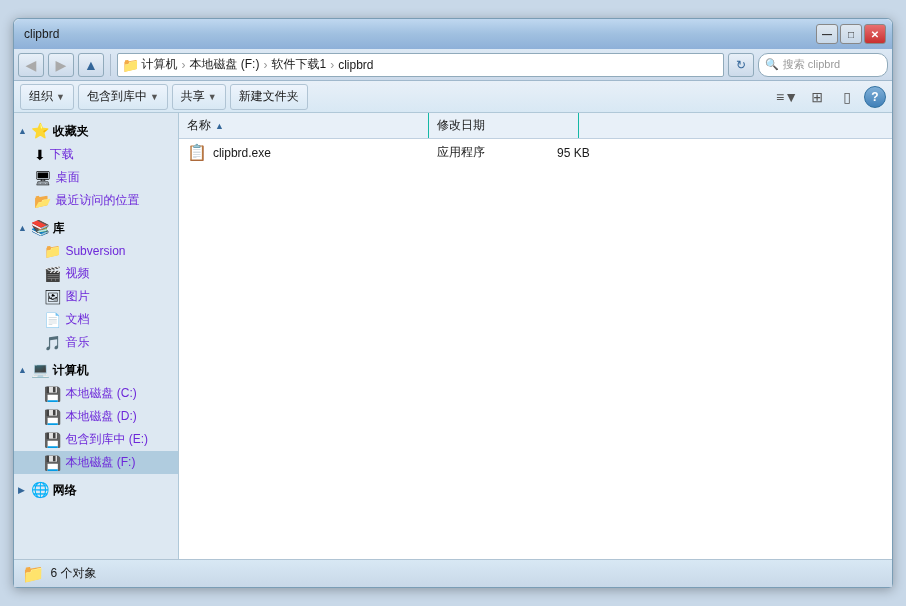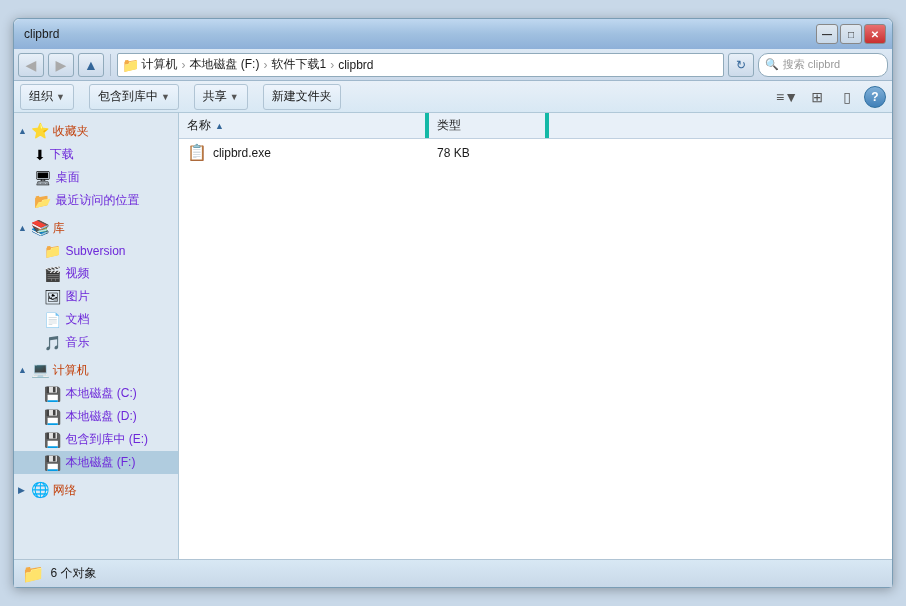--- a/index.html
+++ b/index.html
@@ -128,21 +128,21 @@
     }
 
     
     .toolbar {
       height: 32px;
       background: linear-gradient(to bottom, #e8f0f8, #d8e8f4);
       border-bottom: 1px solid #b0c8d8;
       display: flex;
       align-items: center;
       padding: 0 6px;
-      gap: 15px;
+      gap: 4px;
     }
     .tool-btn {
       height: 26px;
       padding: 0 8px;
       background: linear-gradient(to bottom, #eef4fc, #d8e8f4);
       border: 1px solid #b0c4d4;
       border-radius: 3px;
       display: flex;
       align-items: center;
       gap: 3px;
@@ -217,22 +217,22 @@
       gap: 3px;
     }
     .expand-arrow {
       font-size: 9px;
       color: #336699;
       width: 10px;
     }
     .section-icon { font-size: 15px; }
     .section-label {
       font-size: 12px;
-      font-weight: normal;
-      color: #c2410c;
+      font-weight: bold;
+      color: #000000;
       text-align: center;
     }
     .sidebar-item {
       display: flex;
       align-items: center;
       padding: 3px 4px 3px 20px;
       cursor: pointer;
       gap: 4px;
     }
     .sidebar-item.selected { background: #b0ccdf; }
@@ -256,21 +256,21 @@
       display: flex;
       align-items: center;
     }
     .col-header {
       font-size: 12px;
       color: #1a1a1a;
       padding: 0 8px;
       height: 100%;
       display: flex;
       align-items: center;
-      border-right: 4px solid #14b8a6;
+      border-right: 1px solid #14b8a6;
       cursor: pointer;
       user-select: none;
       gap: 4px;
     }
     .col-name { width: 250px; }
     .col-date { width: 150px; }
     .col-type { width: 120px; }
     .col-size { width: 100px; }
     .sort-arrow { font-size: 9px; color: #336699; }
 
@@ -455,33 +455,36 @@
       </div>
     </div>
 
     <div class="file-area">
 
       <div class="file-header">
         <div class="col-header col-name">
           <span>名称</span>
           <span class="sort-arrow">▲</span>
         </div>
-        <div class="col-header col-type">
-          <span>类型</span>
+        <div class="col-header col-date">
+          <span>修改日期</span>
         </div>
       </div>
 
       <div class="file-list">
         <div class="file-row">
           <div class="file-cell name">
             <span class="file-icon">📋</span>
             <span>clipbrd.exe</span>
           </div>
+          <div class="file-cell type">
+            <span>应用程序</span>
+          </div>
           <div class="file-cell size">
-            <span>78 KB</span>
+            <span>95 KB</span>
           </div>
         </div>
       </div>
     </div>
   </div>
 
   <div class="status-bar">
     <span class="status-icon">📁</span>
     <span class="status-text">6 个对象</span>
   </div>

